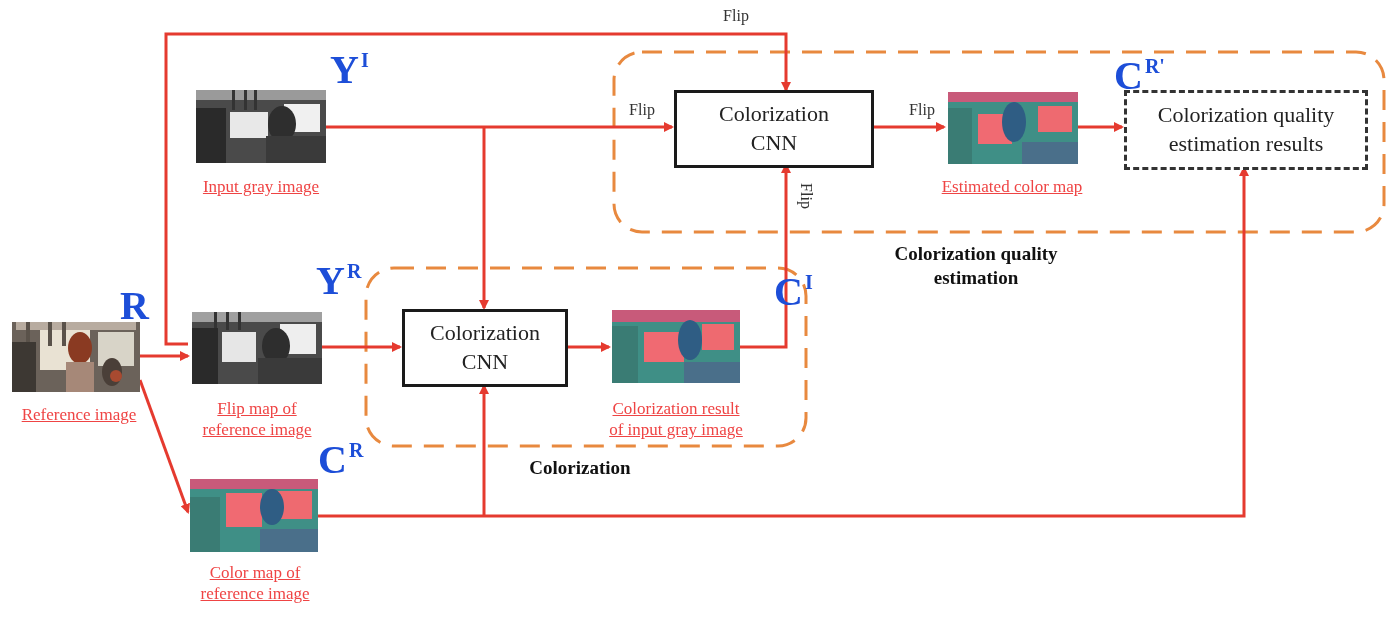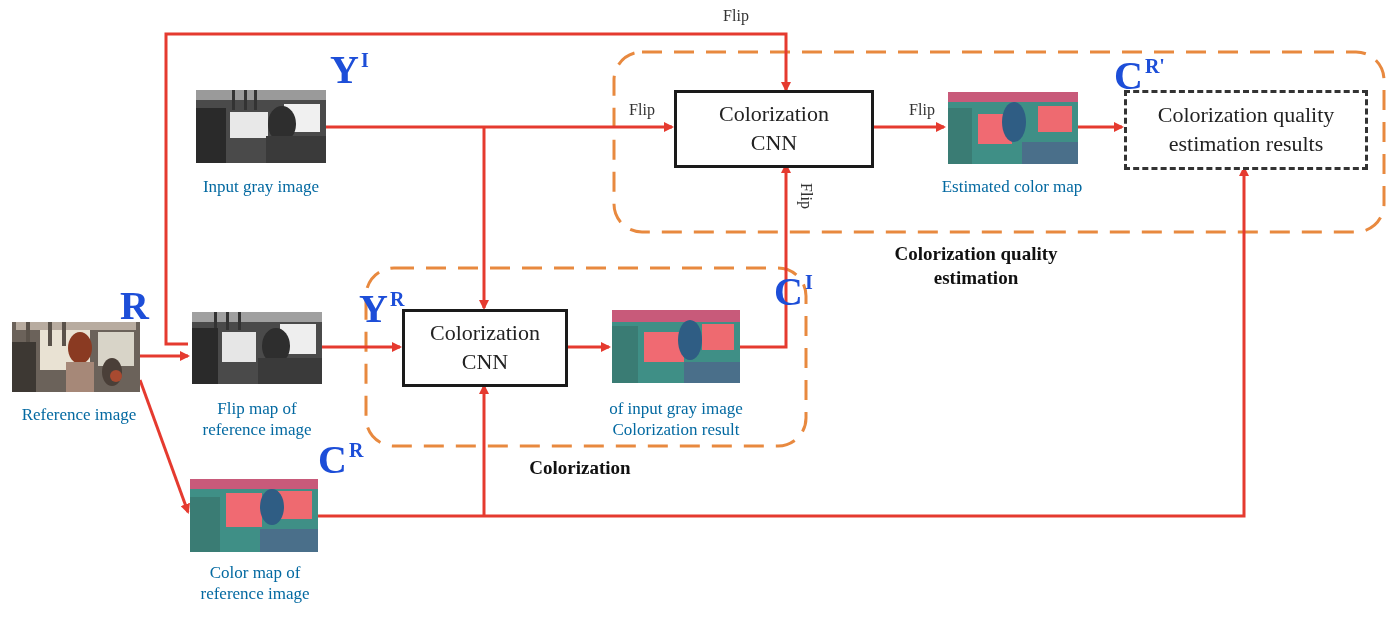--- a/index.html
+++ b/index.html
@@ -1,19 +1,19 @@
 <!DOCTYPE html>
 <html><head>
 <meta charset="utf-8">
 <style>
   html, body { margin: 0; padding: 0; background: #ffffff; }
   body { width: 1394px; height: 620px; position: relative; overflow: hidden; font-family: "Liberation Serif", "DejaVu Serif", serif; }
   #diagram { position: absolute; left: 0; top: 0; }
   .lbl { position: absolute; color: #222; font-family: "Liberation Serif", "DejaVu Serif", serif; text-align: center; line-height: 1.25; white-space: nowrap; }
-  .caption { font-size: 17px; color: #0369a1; }
+  .caption { font-size: 17px; color: #ef4444; text-decoration: underline; }
   .flip { font-size: 16px; color: #333; }
   .group-title { font-size: 19px; font-weight: bold; color: #111; }
   .sym { position: absolute; font-family: "Liberation Serif", "DejaVu Serif", serif; font-weight: bold; font-size: 40px; color: #1d4ed8; line-height: 1; }
   .sym sup { font-size: 20px; vertical-align: 16px; margin-left: 2px; }
   .box { position: absolute; background: #fff; display: flex; flex-direction: column; align-items: center; justify-content: center; font-family: "Liberation Serif", "DejaVu Serif", serif; color: #222; font-size: 22px; line-height: 1.3; }
   .box.solid { border: 3px solid #1a1a1a; }
   .box.dashed { border: 3px dashed #333; }
   .img { position: absolute; overflow: hidden; }
   .img svg { display: block; }
 </style>
@@ -135,42 +135,42 @@
     <rect x="30" y="22" width="34" height="30" fill="#f06a72"></rect>
     <rect x="90" y="14" width="34" height="26" fill="#ee6a70"></rect>
     <ellipse cx="66" cy="30" rx="12" ry="20" fill="#2f5d84"></ellipse>
     <rect x="0" y="16" width="24" height="56" fill="#3a7c74"></rect>
     <rect x="74" y="50" width="56" height="22" fill="#4a6f8a"></rect>
   </svg>
 </div>
 
 <div class="sym" style="left:120px; top:286px;"><span>R</span></div>
 <div class="sym" style="left:330px; top:50px;"><span>Y</span><sup>I</sup></div>
-<div class="sym" style="left:316px; top:289px;margin-left:43px;"><span>Y</span><sup>R</sup></div>
+<div class="sym" style="left:316px; top:261px;"><span>Y</span><sup>R</sup></div>
 <div class="sym" style="left:738px; top:272px;margin-left:36px;"><span>C</span><sup>I</sup></div>
 <div class="sym" style="left:318px; top:440px;"><span>C</span><sup>R</sup></div>
 <div class="sym" style="left:1078px; top:56px;margin-left:36px;"><span>C</span><sup>R'</sup></div>
 
 <div class="lbl caption" style="left:4px; top:404px; width:150px;">
   <div>Reference image</div>
 </div>
 <div class="lbl caption" style="left:186px; top:176px; width:150px;">
   <div>Input gray image</div>
 </div>
 <div class="lbl caption" style="left:182px; top:398px; width:150px;">
   <div>Flip map of</div>
   <div>reference image</div>
 </div>
 <div class="lbl caption" style="left:180px; top:562px; width:150px;">
   <div>Color map of</div>
   <div>reference image</div>
 </div>
 <div class="lbl caption" style="left:586px; top:398px; width:180px;">
+  <div>Colorization result</div>
   <div>of input gray image</div>
-  <div>Colorization result</div>
 </div>
 <div class="lbl caption" style="left:922px; top:176px; width:180px;">
   <div>Estimated color map</div>
 </div>
 
 <div class="box solid" style="left:402px; top:309px; width:160px; height:72px;">
   <div>Colorization</div>
   <div>CNN</div>
 </div>
 <div class="box solid" style="left:674px; top:90px; width:194px; height:72px;">

